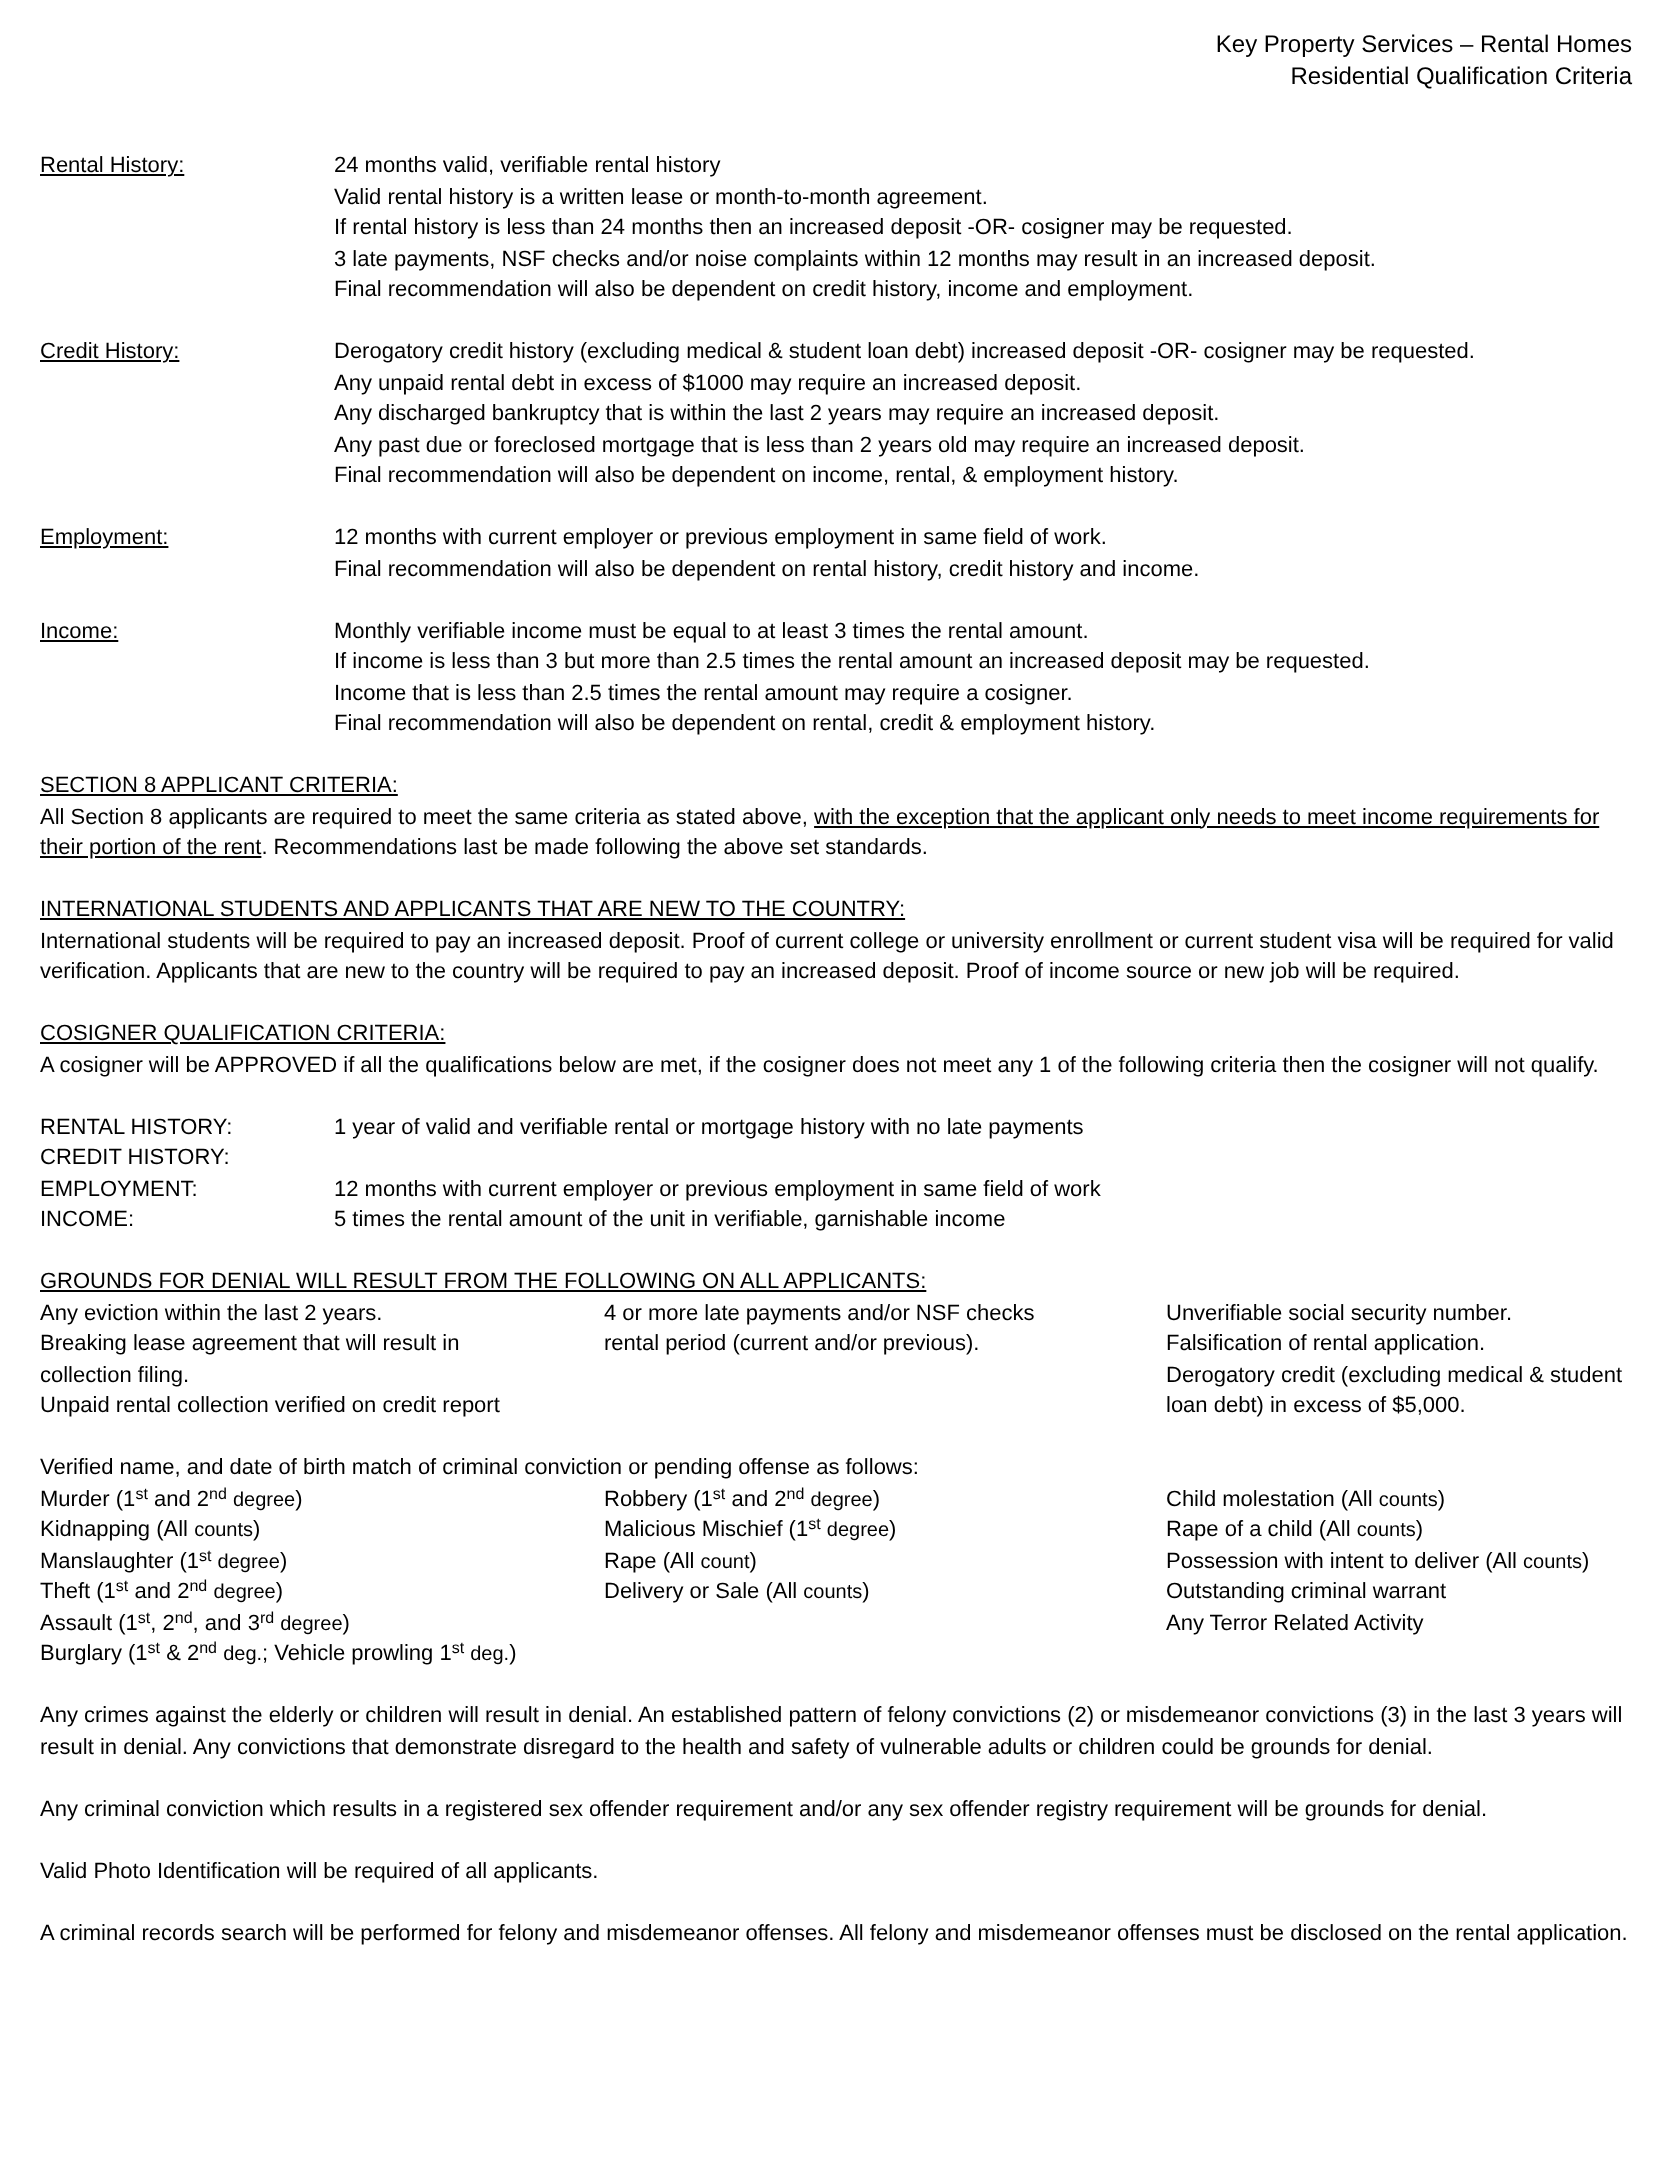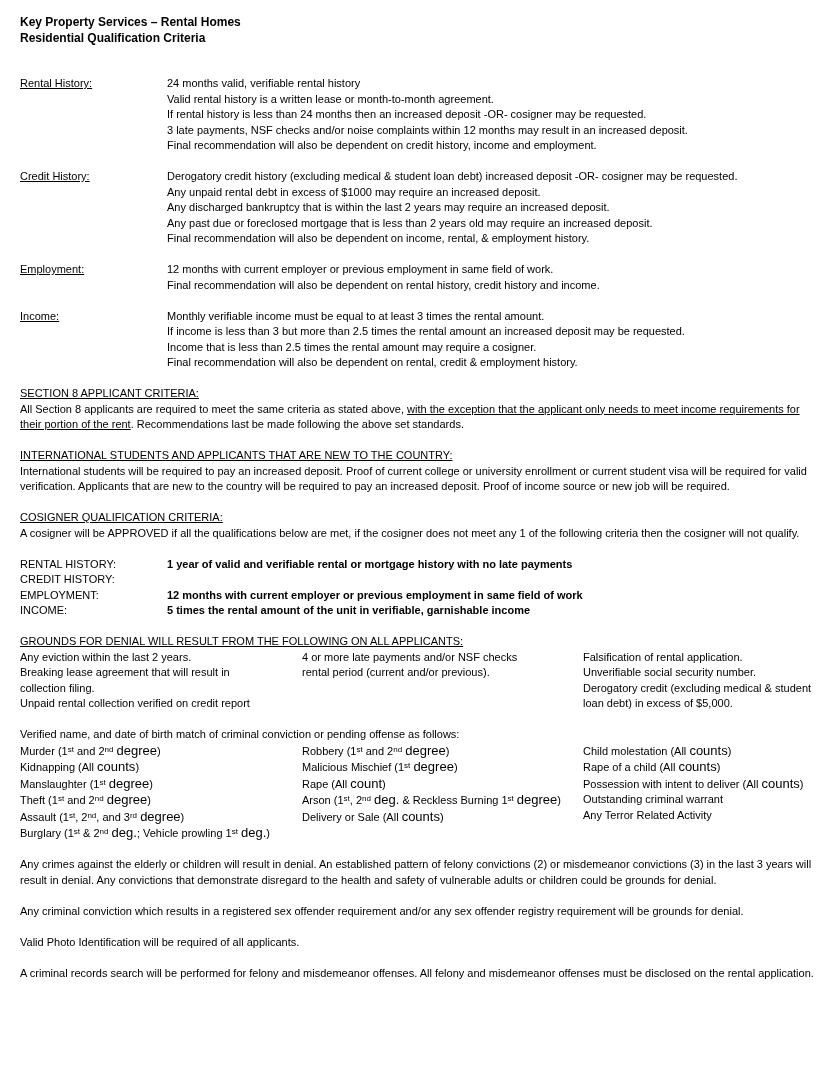--- a/index.html
+++ b/index.html
@@ -9,37 +9,37 @@
     height: 1080px;
     box-sizing: border-box;
     padding: 14px 18px 0 20px;
     background: #ffffff;
     color: #000000;
     font-family: "Liberation Sans", sans-serif;
     font-size: 11px;
     line-height: 15.5px;
     overflow: hidden;
   }
-  .title-block { text-align: left; font-weight: bold; font-size: 12px; line-height: 16px; margin-bottom: 30px; }
+  .title-block { text-align: right; font-weight: normal; font-size: 12px; line-height: 16px; margin-bottom: 30px; }
   .crit-section { display: flex; margin-bottom: 15.5px; }
   .crit-label { width: 147px; flex: none; text-decoration: underline; }
   .crit-lines { flex: 1; }
   .heading { text-decoration: underline; }
   .block { margin-bottom: 15.5px; }
   .ul { text-decoration: underline; }
   .kv-rows { margin-top: 15.5px; }
   .kv-row { display: flex; }
   .kv-label { width: 147px; flex: none; }
-  .kv-value { flex: 1; font-weight: bold; }
+  .kv-value { flex: 1; }
   .cols { display: flex; }
   .col-1 { width: 282px; flex: none; padding-right: 10px; box-sizing: border-box; }
   .col-2 { width: 281px; flex: none; padding-right: 10px; box-sizing: border-box; }
   .col-3 { flex: 1; }
   sup { font-size: 8px; line-height: 0; vertical-align: 3.5px; text-align: center; }
-  .sm { font-size: 13px; }
+  .sm { font-size: 10px; }
   p { margin: 0 0 15.5px 0; }
 </style>
 </head>
 <body>
 
 <div class="page">
 
   <div class="title-block">
     <div>Key Property Services – Rental Homes</div>
     <div>Residential Qualification Criteria</div>
@@ -124,22 +124,22 @@
         <div>Any eviction within the last 2 years.</div>
         <div>Breaking lease agreement that will result in</div>
         <div>collection filing.</div>
         <div>Unpaid rental collection verified on credit report</div>
       </div>
       <div class="col-2">
         <div>4 or more late payments and/or NSF checks</div>
         <div>rental period (current and/or previous).</div>
       </div>
       <div class="col-3">
+        <div>Unverifiable social security number.</div>
         <div>Falsification of rental application.</div>
-        <div>Unverifiable social security number.</div>
         <div>Derogatory credit (excluding medical &amp; student</div>
         <div>loan debt) in excess of $5,000.</div>
       </div>
     </div>
   </div>
 
   <div class="block">
     <div>Verified name, and date of birth match of criminal conviction or pending offense as follows:</div>
     <div class="cols">
       <div class="col-1">
@@ -147,21 +147,20 @@
         <div>Kidnapping (All <span class="sm">counts</span>)</div>
         <div>Manslaughter (1<sup>st</sup> <span class="sm">degree</span>)</div>
         <div>Theft (1<sup>st</sup> and 2<sup>nd</sup> <span class="sm">degree</span>)</div>
         <div>Assault (1<sup>st</sup>, 2<sup>nd</sup>, and 3<sup>rd</sup> <span class="sm">degree</span>)</div>
         <div>Burglary (1<sup>st</sup> &amp; 2<sup>nd</sup> <span class="sm">deg.</span>; Vehicle prowling 1<sup>st</sup> <span class="sm">deg.</span>)</div>
       </div>
       <div class="col-2">
         <div>Robbery (1<sup>st</sup> and 2<sup>nd</sup> <span class="sm">degree</span>)</div>
         <div>Malicious Mischief (1<sup>st</sup> <span class="sm">degree</span>)</div>
         <div>Rape (All <span class="sm">count</span>)</div>
-        <div>Arson (1<sup>st</sup>, 2<sup>nd</sup> <span class="sm">deg.</span> &amp; Reckless Burning 1<sup>st</sup> <span class="sm">degree</span>)</div>
         <div>Delivery or Sale (All <span class="sm">counts</span>)</div>
       </div>
       <div class="col-3">
         <div>Child molestation (All <span class="sm">counts</span>)</div>
         <div>Rape of a child (All <span class="sm">counts</span>)</div>
         <div>Possession with intent to deliver (All <span class="sm">counts</span>)</div>
         <div>Outstanding criminal warrant</div>
         <div>Any Terror Related Activity</div>
       </div>
     </div>

